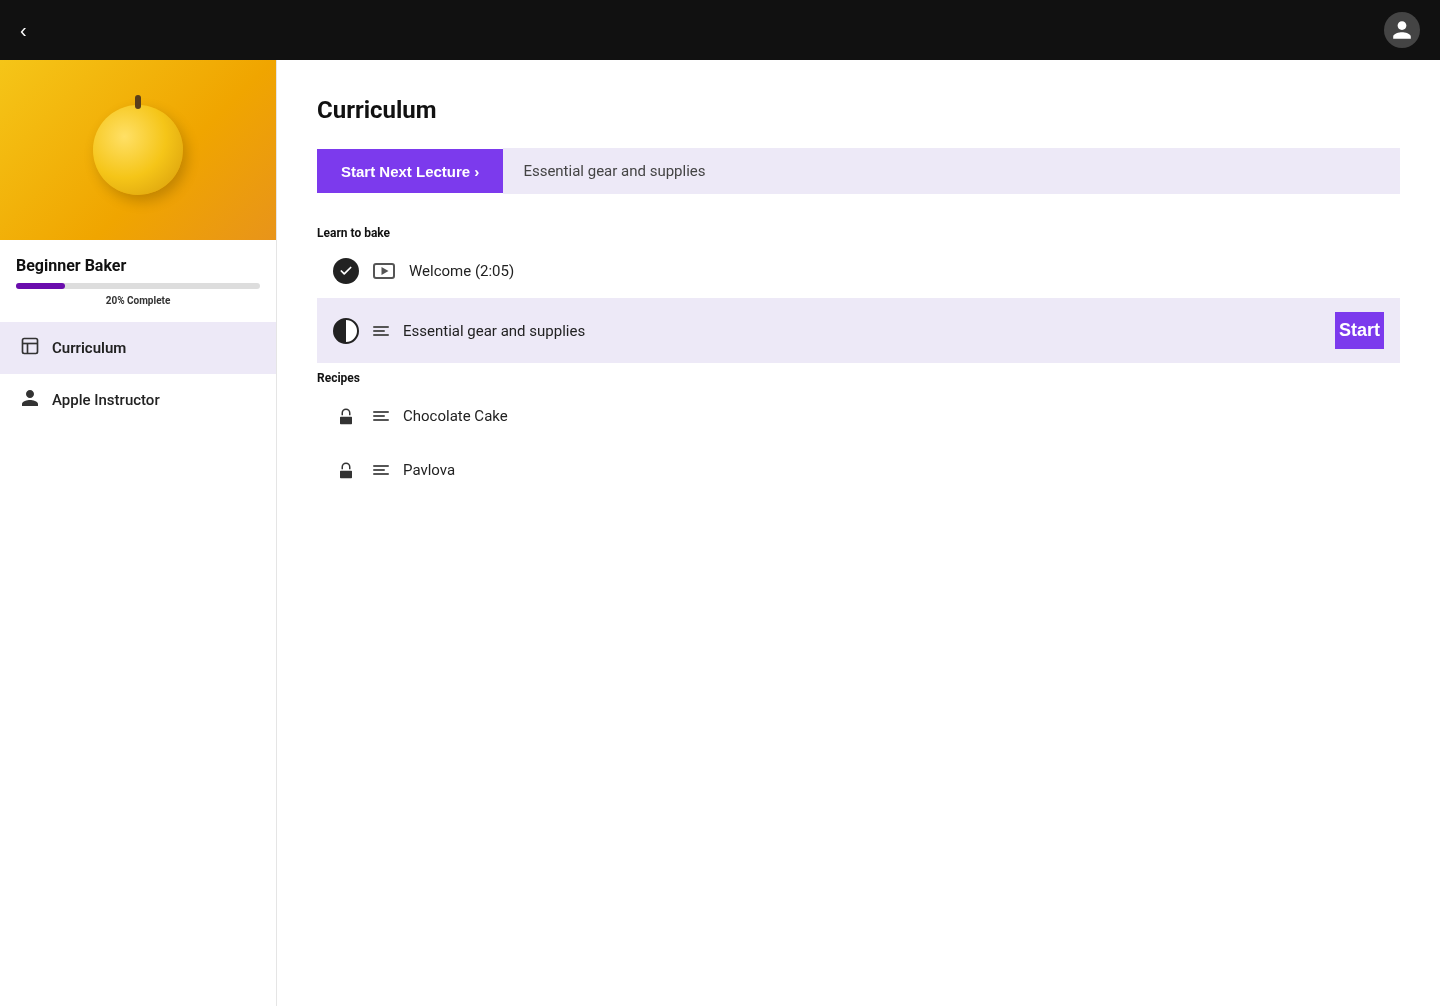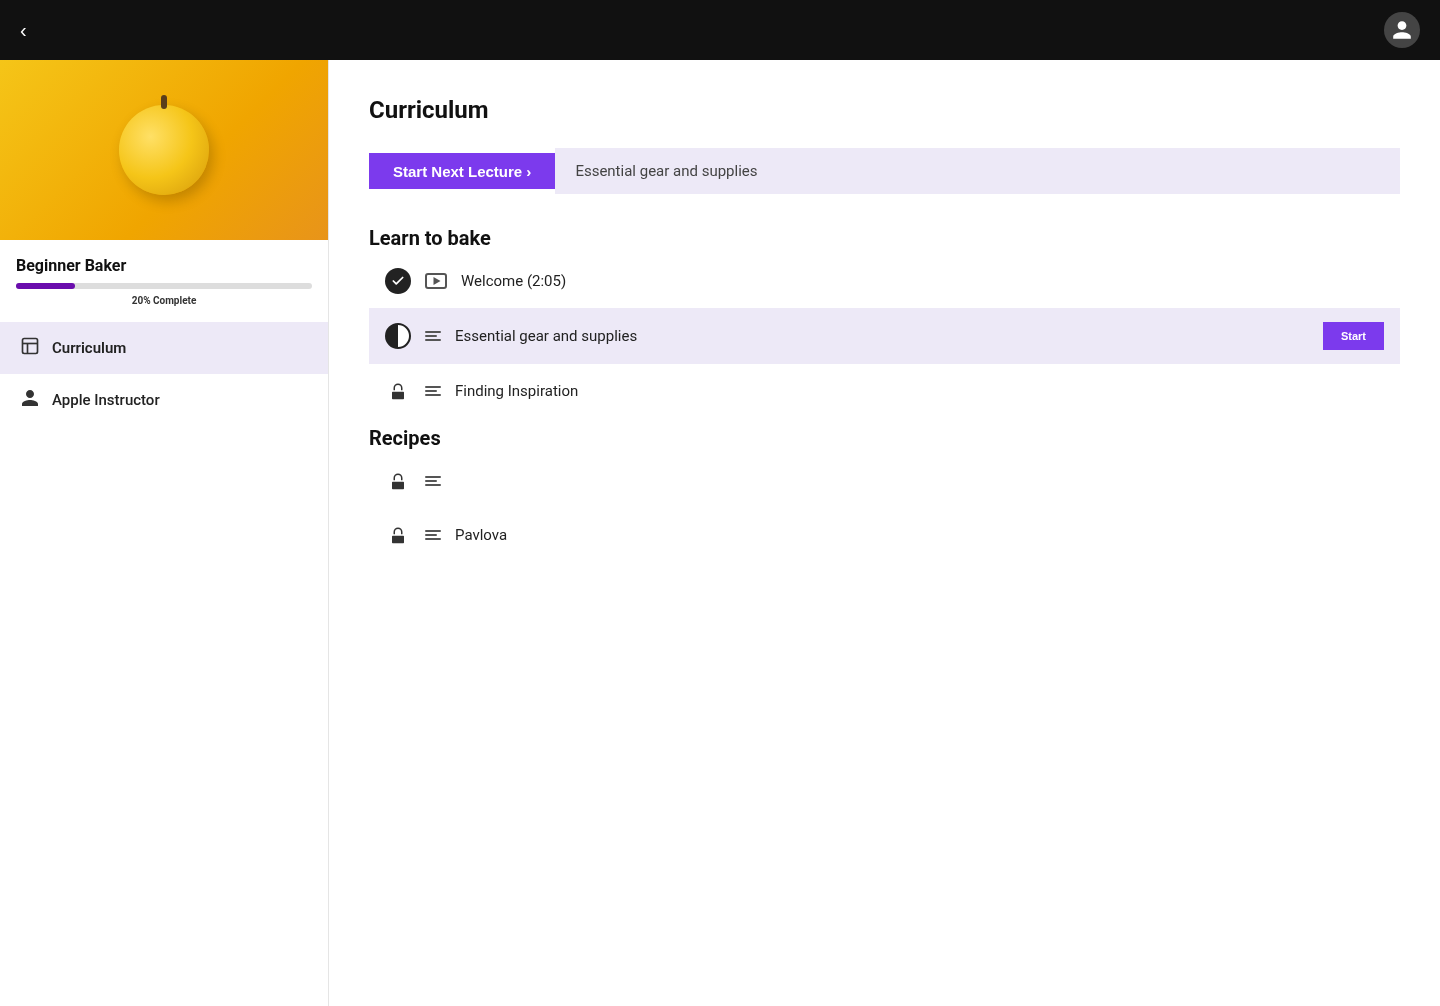--- a/index.html
+++ b/index.html
@@ -39,21 +39,21 @@
 
     
     .main {
       display: flex;
       flex: 1;
       overflow: hidden;
     }
 
     
     .sidebar {
-      width: 329px;
+      width: 277px;
       flex-shrink: 0;
       display: flex;
       flex-direction: column;
       border-right: 1px solid #e5e5e5;
       overflow: hidden;
     }
     .sidebar-course-image {
       width: 100%;
       height: 180px;
       background: linear-gradient(135deg, #f5c518 0%, #f0a500 60%, #e8941a 100%);
@@ -151,21 +151,21 @@
     .next-lecture-bar {
       display: flex;
       align-items: center;
       margin-bottom: 32px;
     }
     .btn-start-next {
       background: #7c3aed;
       color: #fff;
       border: none;
       padding: 0 24px;
-      height: 36px;
+      height: 44px;
       font-size: 15px;
       font-weight: 600;
       cursor: pointer;
       display: flex;
       align-items: center;
       gap: 8px;
       white-space: nowrap;
       flex-shrink: 0;
     }
     .next-lecture-label {
@@ -174,21 +174,21 @@
       height: 46px;
       display: flex;
       align-items: center;
       padding: 0 20px;
       font-size: 15px;
       color: #444;
     }
 
     
     .section-header {
-      font-size: 20px;
+      font-size: 12px;
       font-weight: 700;
       color: #111;
       margin-bottom: 4px;
       margin-top: 8px;
     }
 
     
     .lecture-row {
       display: flex;
       align-items: center;
@@ -207,22 +207,22 @@
     }
     .lecture-title {
       font-size: 15px;
       color: #222;
       flex: 1;
     }
     .btn-start {
       background: #7c3aed;
       color: #fff;
       border: none;
-      padding: 8px 18px;
-      font-size: 11px;
+      padding: 8px 4px;
+      font-size: 18px;
       font-weight: 600;
       cursor: pointer;
     }
 
     
     .icon-check {
       width: 26px;
       height: 26px;
       border-radius: 50%;
       background: #222;
@@ -373,67 +373,53 @@
           <div class="text-icon">
             <span></span>
               <span></span>
               <span></span>
           </div>
         </div>
         <span class="lecture-title">Essential gear and supplies</span>
         <button class="btn-start">Start</button>
       </div>
 
+    </div>
+
+    <div class="section-block">
+      <div class="section-header">Recipes</div>
+
+
       <div class="lecture-row">
         <div class="icon-lock">
           <svg width="18" height="18" viewBox="0 0 24 24" fill="#333">
               <path d="M18 11H6V8a6 6 0 0112 0v3zm-6-7a4 4 0 00-4 4v3h8V8a4 4 0 00-4-4zm7 9H5a1 1 0 00-1 1v8a1 1 0 001 1h14a1 1 0 001-1v-8a1 1 0 00-1-1z"></path>
             </svg>
         </div>
         <div class="lecture-content-icon">
           <div class="text-icon">
             <span></span>
               <span></span>
               <span></span>
           </div>
         </div>
-        <span class="lecture-title">Finding Inspiration</span>
-      </div>
-    </div>
-
-    <div class="section-block">
-      <div class="section-header">Recipes</div>
-
+        <span class="lecture-title">Chocolate Cake</span>
+      </div>
 
       <div class="lecture-row">
         <div class="icon-lock">
           <svg width="18" height="18" viewBox="0 0 24 24" fill="#333">
               <path d="M18 11H6V8a6 6 0 0112 0v3zm-6-7a4 4 0 00-4 4v3h8V8a4 4 0 00-4-4zm7 9H5a1 1 0 00-1 1v8a1 1 0 001 1h14a1 1 0 001-1v-8a1 1 0 00-1-1z"></path>
             </svg>
         </div>
         <div class="lecture-content-icon">
           <div class="text-icon">
             <span></span>
               <span></span>
               <span></span>
           </div>
         </div>
-      </div>
-
-      <div class="lecture-row">
-        <div class="icon-lock">
-          <svg width="18" height="18" viewBox="0 0 24 24" fill="#333">
-              <path d="M18 11H6V8a6 6 0 0112 0v3zm-6-7a4 4 0 00-4 4v3h8V8a4 4 0 00-4-4zm7 9H5a1 1 0 00-1 1v8a1 1 0 001 1h14a1 1 0 001-1v-8a1 1 0 00-1-1z"></path>
-            </svg>
-        </div>
-        <div class="lecture-content-icon">
-          <div class="text-icon">
-            <span></span>
-              <span></span>
-              <span></span>
-          </div>
-        </div>
         <span class="lecture-title">Pavlova</span>
       </div>
     </div>
 
   </div>
 </div>
 
 </body></html>

